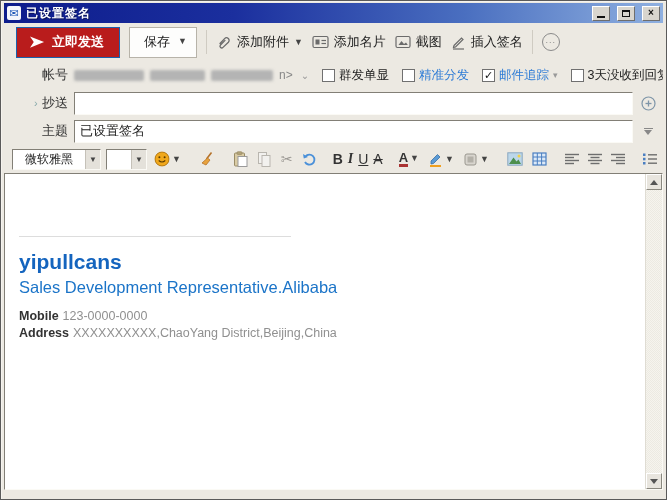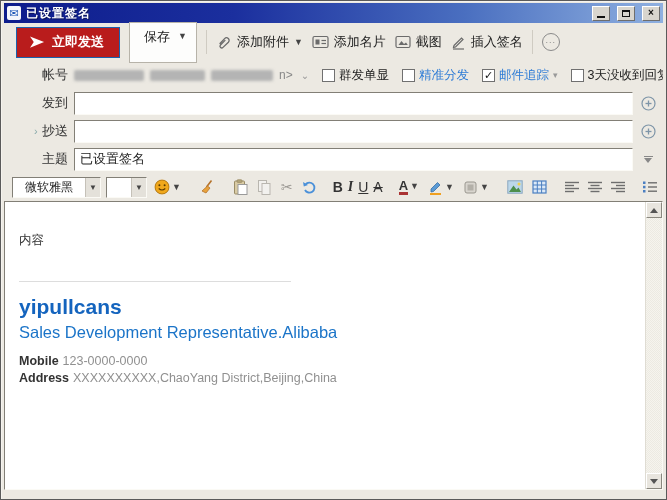--- a/index.html
+++ b/index.html
@@ -43,21 +43,21 @@
     display:flex; align-items:center; padding:0 12px; gap:9px;
   }
   .btn-send {
     display:flex; align-items:center; gap:7px;
     background:#b91c1c; border:1px solid #1a61ad; color:#fff;
     font-size:13px; font-weight:bold; padding:5px 15px 6px 13px; cursor:pointer;
   }
   .btn-save {
     display:flex; align-items:center; gap:8px;
     background:#fdfdfc; border:1px solid #b7b3a9; color:#222;
-    font-size:13px; padding:5px 9px 16px 14px; cursor:pointer;
+    font-size:13px; padding:5px 9px 6px 14px; cursor:pointer;
   }
   .dd-arrow { font-size:9px; color:#444; line-height:1; }
   .vsep { width:1px; height:24px; background:#cfcbc2; }
   .tool-item { display:flex; align-items:center; gap:5px; font-size:13px; color:#222; cursor:pointer; }
   .tool-item svg { display:block; }
   .more-circle {
     width:18px; height:18px; border:1px solid #8a8a8a; border-radius:50%;
     display:flex; align-items:center; justify-content:center;
     color:#8a8a8a; font-size:9px; letter-spacing:1px; line-height:1; padding-bottom:4px;
   }
@@ -242,31 +242,20 @@
       <span class="opt">
         <span class="cb"></span>
         <span>3天没收到回复提醒</span>
 
       </span>
 
     </span>
   </div>
 
   <div class="rcpt-row" style="position:relative">
-    <span class="field-label">发到</span>
-    <input class="sunken-input" value="" style="">
-    <span class="row-icon">
-      <svg width="15" height="15" viewBox="0 0 15 15">
-        <circle cx="7.5" cy="7.5" r="6.5" fill="none" stroke="#7e95a8" stroke-width="1.2"></circle>
-        <line x1="7.5" y1="4.5" x2="7.5" y2="10.5" stroke="#7e95a8" stroke-width="1.3"></line>
-        <line x1="4.5" y1="7.5" x2="10.5" y2="7.5" stroke="#7e95a8" stroke-width="1.3"></line>
-      </svg>
-    </span>
-  </div>
-  <div class="rcpt-row" style="position:relative">
     <span class="cc-chevron">›</span>
     <span class="field-label">抄送</span>
     <input class="sunken-input" value="" style="">
     <span class="row-icon">
       <svg width="15" height="15" viewBox="0 0 15 15">
         <circle cx="7.5" cy="7.5" r="6.5" fill="none" stroke="#7e95a8" stroke-width="1.2"></circle>
         <line x1="7.5" y1="4.5" x2="7.5" y2="10.5" stroke="#7e95a8" stroke-width="1.3"></line>
         <line x1="4.5" y1="7.5" x2="10.5" y2="7.5" stroke="#7e95a8" stroke-width="1.3"></line>
       </svg>
     </span>
@@ -417,21 +406,20 @@
           <line x1="5" y1="6" x2="14" y2="6" stroke="#6e6e6e" stroke-width="1.4"></line>
           <line x1="5" y1="10.2" x2="14" y2="10.2" stroke="#6e6e6e" stroke-width="1.4"></line>
       </svg>
     </span>
     <span class="fsep"></span>
 
   </div>
 
   <div class="editor-wrap">
     <div class="editor">
-      <div class="content-text">内容</div>
       <div class="sig-divider"></div>
       <div class="sig-name">yipullcans</div>
       <div class="sig-title">Sales Development Representative.Alibaba</div>
       <div class="sig-fields">
         <div class="sig-row">
           <span class="lab">Mobile</span><span>123-0000-0000</span>
         </div>
         <div class="sig-row">
           <span class="lab">Address</span><span>XXXXXXXXXX,ChaoYang District,Beijing,China</span>
         </div>

